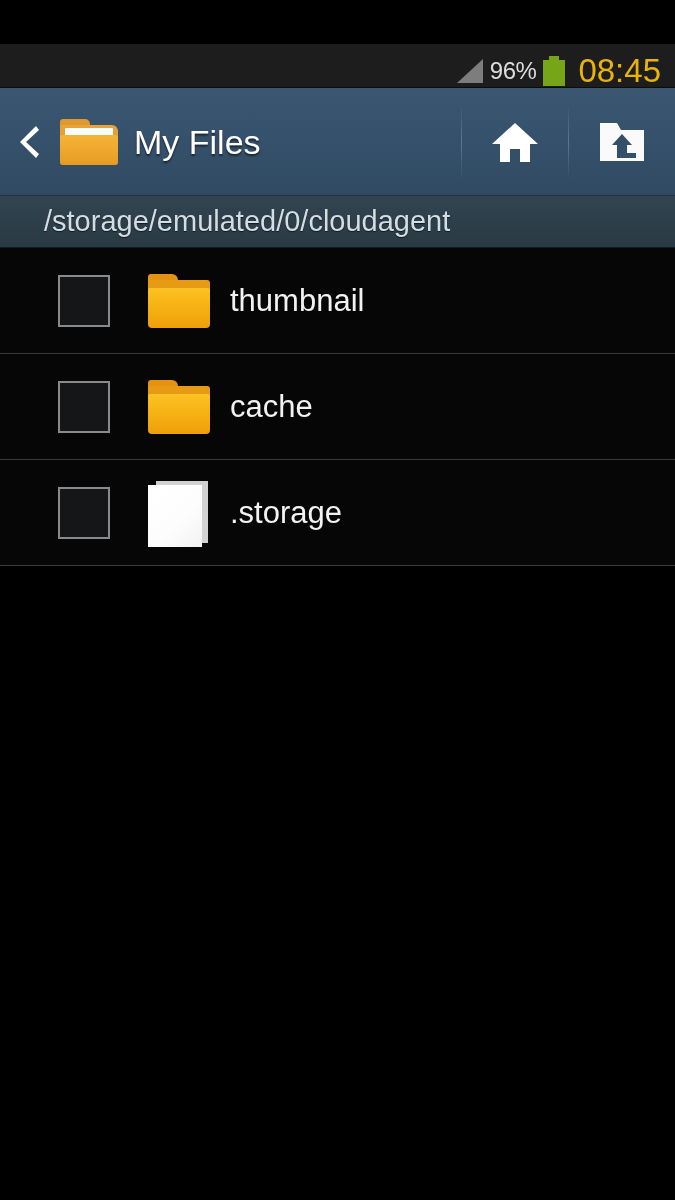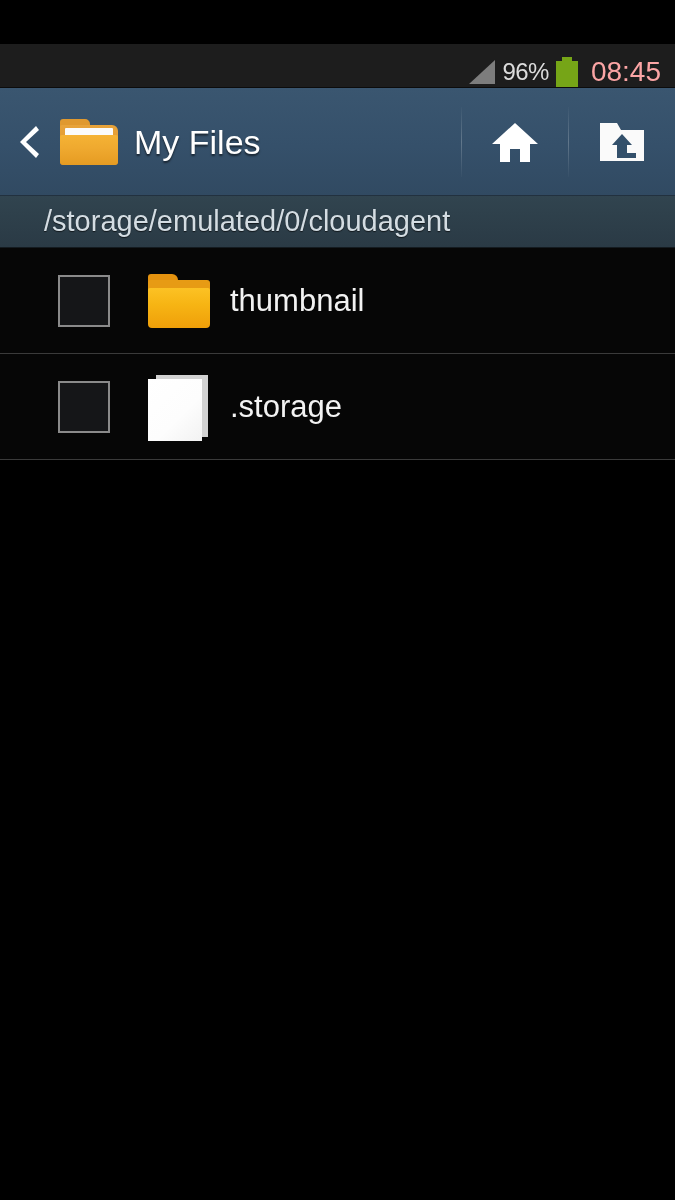--- a/index.html
+++ b/index.html
@@ -33,21 +33,21 @@
   .batt-icon{ width:22px; height:30px; position:relative; margin-right:13px; }
   .batt-body{
     position:absolute; left:0; top:4px; width:22px; height:26px;
     background:#76a517;
   }
   .batt-cap{
     position:absolute; left:6px; top:0px; width:10px; height:5px;
     background:#76a517;
   }
   .sb-clock{
-    color:#fca5a5; font-size:28px; line-height:1;
+    color:#eab308; font-size:33px; line-height:1;
     letter-spacing:0px;
   }
 
   
   .titlebar{
     position:relative; height:108px; width:100%;
     background:linear-gradient(to bottom,#3a5670 0%,#35506a 55%,#314a62 100%);
     display:flex; align-items:center;
     border-bottom:1px solid #22313f;
   }
@@ -233,20 +233,33 @@
       <div class="row-icon-wrap">
         <span class="folder-icon">
           <span class="fi-tab"></span>
             <span class="fi-tabstrip"></span>
             <span class="fi-body"></span>
         </span>
       </div>
       <span class="row-label">thumbnail</span>
     </div>
 
+    <div class="row">
+      <div class="row-cb-wrap">
+        <span class="checkbox"></span>
+      </div>
+      <div class="row-icon-wrap">
+        <span class="folder-icon">
+          <span class="fi-tab"></span>
+            <span class="fi-tabstrip"></span>
+            <span class="fi-body"></span>
+        </span>
+      </div>
+      <span class="row-label">cache</span>
+    </div>
 
     <div class="row">
       <div class="row-cb-wrap">
         <span class="checkbox"></span>
       </div>
       <div class="row-icon-wrap">
         <span class="file-icon">
           <span class="fl-back"></span>
             <span class="fl-front"></span>
         </span>

